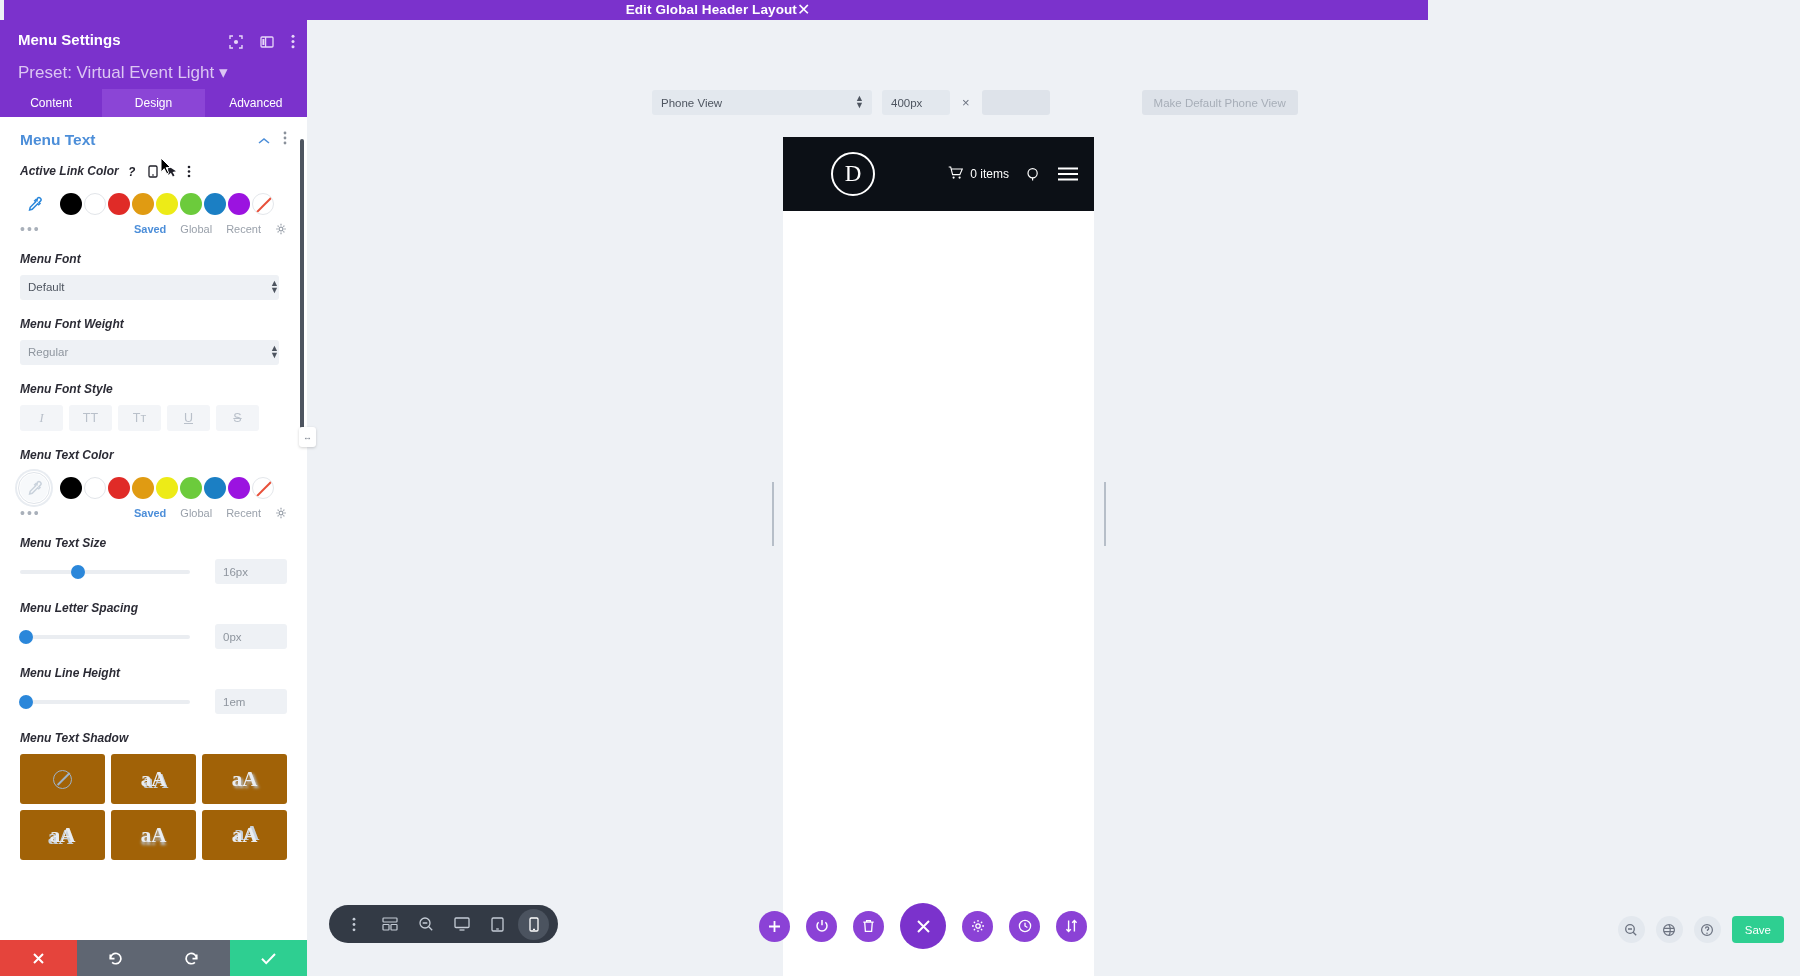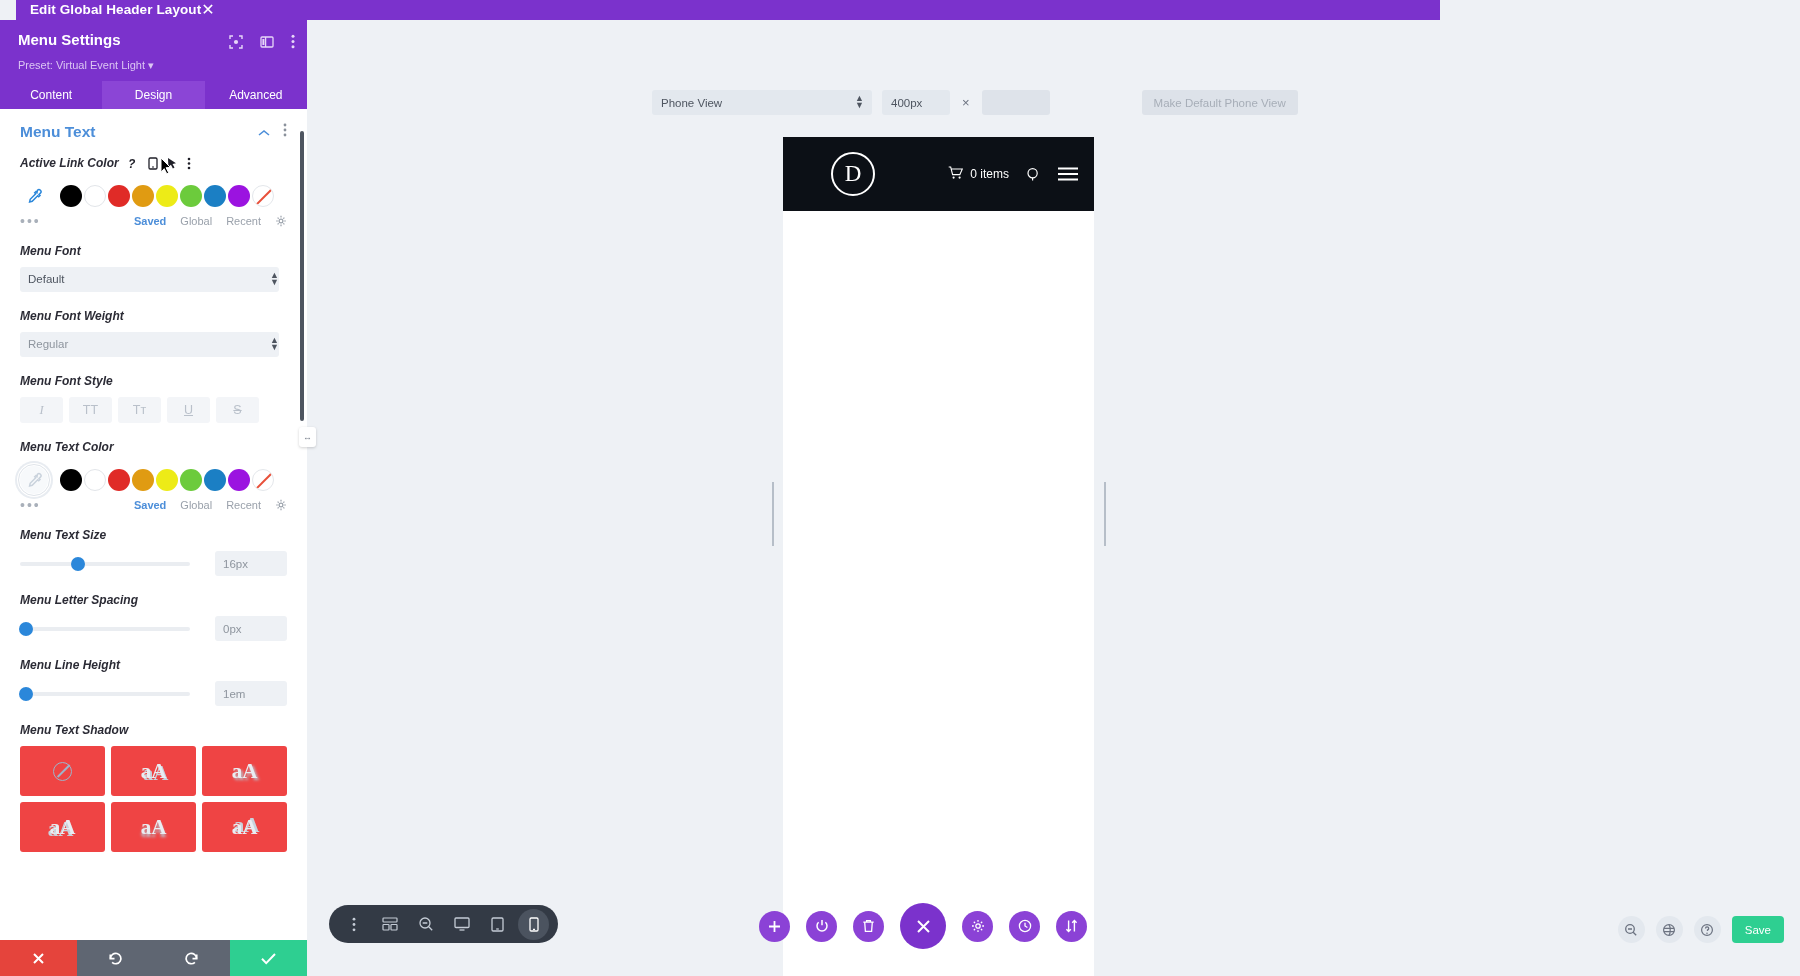--- a/index.html
+++ b/index.html
@@ -5,23 +5,23 @@
   * { box-sizing: border-box; margin: 0; padding: 0; }
   html, body {
     width: 1800px; height: 976px;
     font-family: "Liberation Sans", sans-serif;
     overflow: hidden;
     background: #eef1f5;
   }
 
   
   #titlebar {
-    position: absolute; top: 0; left: 16px; width: 1424px; height: 20px;
+    position: absolute; top: 0; left: 4px; width: 1424px; height: 20px;
     background: #7b32cc;
-    display: flex; align-items: center; justify-content: flex-start;
+    display: flex; align-items: center; justify-content: center;
     padding: 0 10px 0 14px;
   }
   #titlebar .tb-title {
     color: #ffffff; font-size: 13.5px; font-weight: bold; letter-spacing: .1px;
     line-height: 20px;
   }
   #titlebar .tb-close {
     color: #ffffff; font-size: 16px; line-height: 20px; cursor: pointer;
     font-family: "DejaVu Sans", sans-serif;
   }
@@ -32,21 +32,21 @@
     background: #ffffff;
     display: flex; flex-direction: column;
   }
   .panel-head {
     background: #7b32cc; padding: 10px 14px 8px 18px; position: relative;
   }
   .panel-head .ph-title {
     color: #ffffff; font-size: 15px; font-weight: bold; line-height: 20px;
   }
   .panel-head .ph-preset {
-    color: #dcc6f3; font-size: 11px; line-height: 16px; margin-top: 7px;
+    color: #dcc6f3; font-size: 17px; line-height: 16px; margin-top: 15px;
   }
   .panel-head .ph-icons {
     position: absolute; right: 12px; top: 14px;
     display: flex; align-items: center; gap: 17px;
   }
   .ph-icons .phi { color: #e7d7f8; cursor: pointer; display: block; }
 
   .panel-tabs {
     display: flex; background: #7b32cc; height: 28px;
   }
@@ -163,21 +163,21 @@
     border-radius: 3px; font-size: 11.5px; color: #8e959e; padding: 0 8px;
     font-family: "Liberation Sans", sans-serif;
   }
 
   
   .shadow-grid {
     display: grid; grid-template-columns: repeat(3, 85px); gap: 6px;
     margin-top: 9px;
   }
   .shadow-cell {
-    height: 50px; background: #ef4444; border-radius: 3px;
+    height: 50px; background: #a16207; border-radius: 3px;
     display: flex; align-items: center; justify-content: center;
     cursor: pointer;
   }
   .shadow-cell .no-ic {
     width: 19px; height: 19px; border-radius: 50%; border: 1.6px solid #9fb3c9;
     position: relative;
   }
   .shadow-cell .no-ic::after {
     content: ""; position: absolute; left: 1px; top: 7.5px;
     width: 17px; height: 1.6px; background: #9fb3c9; transform: rotate(-45deg);

